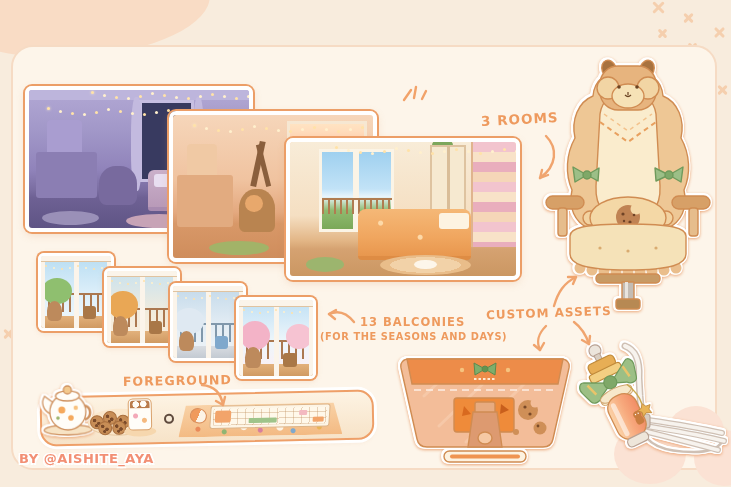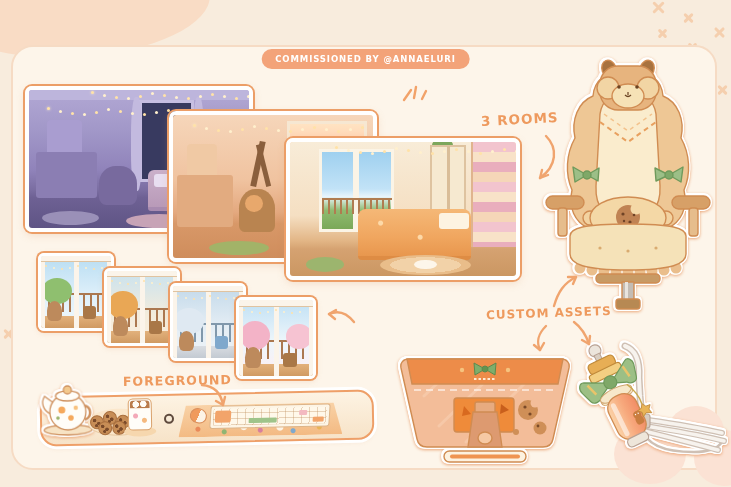--- a/index.html
+++ b/index.html
@@ -60,21 +60,20 @@
   <div class="xm" style="left:40px;top:360px;width:17px;height:17px;--xc:#f3bda6;"></div>
   <div class="xm" style="left:696px;top:400px;width:11px;height:11px;--xc:#f5c5b5;"></div>
 
   <div class="panel"></div>
   <div class="blob" style="left:614px;top:424px;width:72px;height:60px;"></div>
   <div class="blob" style="left:668px;top:406px;width:56px;height:50px;"></div>
   <div class="blob" style="left:694px;top:430px;width:60px;height:56px;"></div>
   <div class="blob" style="left:602px;top:394px;width:17px;height:16px;"></div>
   <div class="blob" style="left:615px;top:388px;width:13px;height:13px;"></div>
 
-  <div class="badge">COMMISSIONED BY @ANNAELURI</div>
 
   <div class="frame" style="left:25px;top:86px;width:220px;height:138px;z-index:1;">
     <div class="abs" style="inset:0;
       background:linear-gradient(180deg,#b2a8d4 0%,#a197c8 30%,#9083ba 58%,#7b6ea2 72%,#6e6194 78%,#5f5485 100%);"></div>
     <div class="abs" style="left:0;top:0;width:100%;height:7%;background:#bdb5dc;"></div>
     <div class="abs" style="left:50%;top:7%;width:25%;height:60%;
       background:#383a60;border:3px solid #c7bfe2;box-sizing:border-box;"></div>
     <div class="abs" style="left:46.5%;top:5%;width:5%;height:68%;background:#c3badf;border-radius:40%;"></div>
     <div class="abs" style="left:74.5%;top:5%;width:5%;height:68%;background:#c3badf;border-radius:40%;"></div>
     <div class="abs" style="left:8%;top:22%;width:16%;height:26%;background:#a99dd0;border-radius:4px;"></div>
@@ -202,20 +201,22 @@
     <div class="abs" style="left:47%;top:0;width:7%;height:100%;background:#fbf4ea;"></div>
     <div class="abs" style="right:0;top:0;width:6%;height:100%;background:#fbf4ea;"></div>
     <div class="abs" style="left:0;top:0;width:100%;height:9%;background:#fbf4ea;border-bottom:1px solid #e0c3a0;box-sizing:border-box;"></div>
     <div class="lights-sm" style="left:6%;top:12%;"></div>
   </div>
 
   <svg class="abs" style="left:326px;top:306px;z-index:5;" width="30" height="20" viewBox="0 0 30 20">
     <path class="arrow" d="M28,16 C20,6 12,4 3,8"></path>
     <path class="arrow" d="M3,8 L10,4 M3,8 L9,13"></path>
   </svg>
+  <div class="hand" style="left:360px;top:315px;font-size:11.5px;">13 BALCONIES</div>
+  <div class="hand" style="left:320px;top:331px;font-size:9.8px;letter-spacing:.6px;">(FOR THE SEASONS AND DAYS)</div>
 
   <div class="hand" style="left:486px;top:306px;font-size:12px;transform:rotate(-2deg);z-index:5;">CUSTOM ASSETS</div>
   <svg class="abs" style="left:550px;top:274px;z-index:5;" width="30" height="34" viewBox="0 0 30 34">
     <path class="arrow" d="M4,32 C8,18 14,9 26,3"></path>
     <path class="arrow" d="M26,3 L18,3 M26,3 L23,10"></path>
   </svg>
   <svg class="abs" style="left:528px;top:324px;z-index:5;" width="24" height="28" viewBox="0 0 24 28">
     <path class="arrow" d="M18,2 C10,10 8,17 12,26"></path>
     <path class="arrow" d="M12,26 L6,21 M12,26 L16,19"></path>
   </svg>
@@ -452,13 +453,14 @@
       <path d="M59,80 l2.5,4 4.5,0.5 -3,3.5 1,4.5 -5,-2.5 -4.5,2.5 1,-4.5 -3.5,-3.5 4.5,-0.5 Z" fill="#e9b457" stroke="#c08a3a" stroke-width="0.8"></path>
       <g stroke="none">
         <circle cx="50" cy="88" r="4" fill="#c97d3f"></circle>
           <rect x="46" y="90" width="8" height="8" rx="3" fill="#c97d3f"></rect>
         <circle cx="48.5" cy="87" r="0.7" fill="#fff"></circle>
           <circle cx="51.5" cy="87" r="0.7" fill="#fff"></circle>
       </g>
     </g>
   </svg>
 
+  <div class="credit">BY @AISHITE_AYA</div>
 </div>
 
 </body></html>

